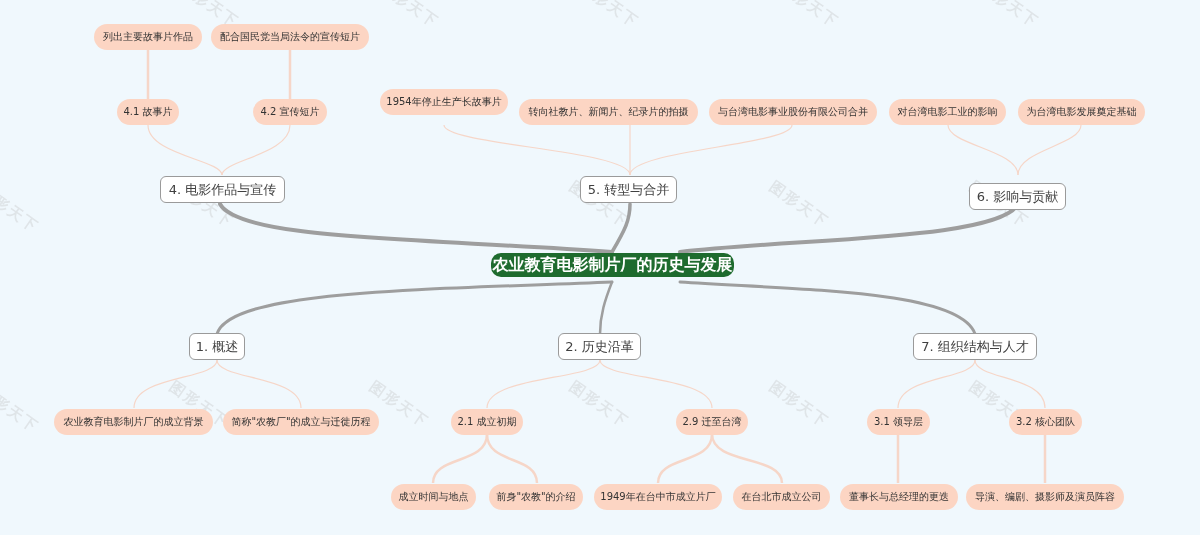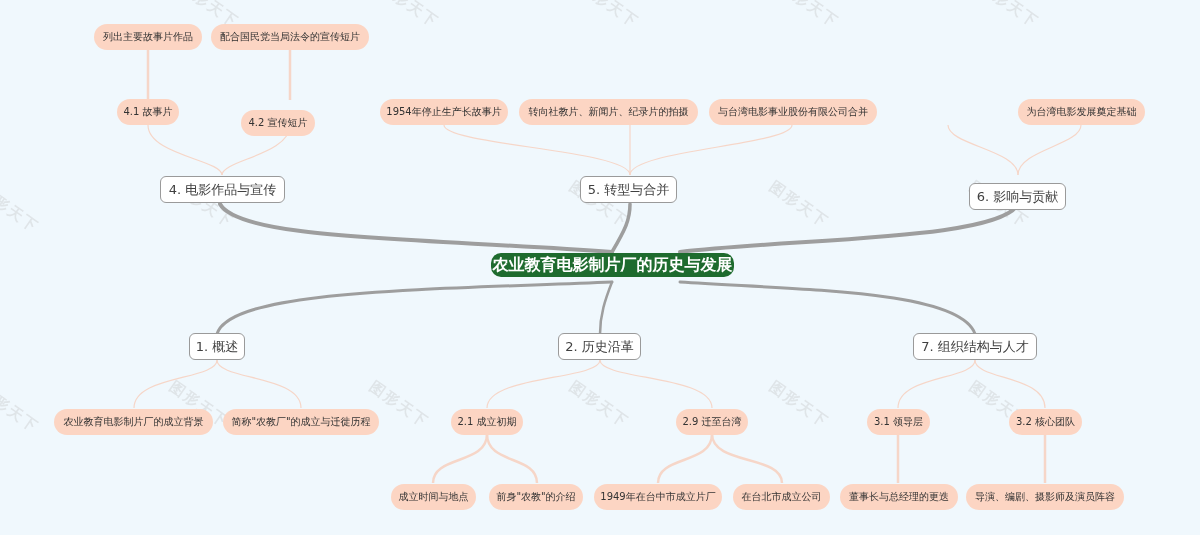--- a/index.html
+++ b/index.html
@@ -117,40 +117,43 @@
   <div class="node main" style="left:558px;top:333px;width:83px;">
     <span>2. 历史沿革</span>
   </div>
   <div class="node main" style="left:913px;top:333px;width:124px;">
     <span>7. 组织结构与人才</span>
   </div>
 
   <div class="node sub" style="left:117px;top:99px;width:62px;">
     <span>4.1 故事片</span>
   </div>
-  <div class="node sub" style="left:241px;top:99px;width:74px;margin-top:11px;">
+  <div class="node sub" style="left:253px;top:99px;width:74px;">
     <span>4.2 宣传短片</span>
   </div>
   <div class="node sub" style="left:94px;top:24px;width:108px;">
     <span>列出主要故事片作品</span>
   </div>
   <div class="node sub" style="left:211px;top:24px;width:158px;">
     <span>配合国民党当局法令的宣传短片</span>
   </div>
 
-  <div class="node sub" style="left:380px;top:99px;width:128px;">
+  <div class="node sub" style="left:380px;top:89px;width:128px;">
     <span>1954年停止生产长故事片</span>
   </div>
   <div class="node sub" style="left:519px;top:99px;width:179px;">
     <span>转向社教片、新闻片、纪录片的拍摄</span>
   </div>
   <div class="node sub" style="left:709px;top:99px;width:168px;">
     <span>与台湾电影事业股份有限公司合并</span>
   </div>
 
+  <div class="node sub" style="left:889px;top:99px;width:117px;">
+    <span>对台湾电影工业的影响</span>
+  </div>
   <div class="node sub" style="left:1018px;top:99px;width:127px;">
     <span>为台湾电影发展奠定基础</span>
   </div>
 
   <div class="node sub" style="left:54px;top:409px;width:159px;">
     <span>农业教育电影制片厂的成立背景</span>
   </div>
   <div class="node sub" style="left:223px;top:409px;width:156px;">
     <span>简称"农教厂"的成立与迁徙历程</span>
   </div>

